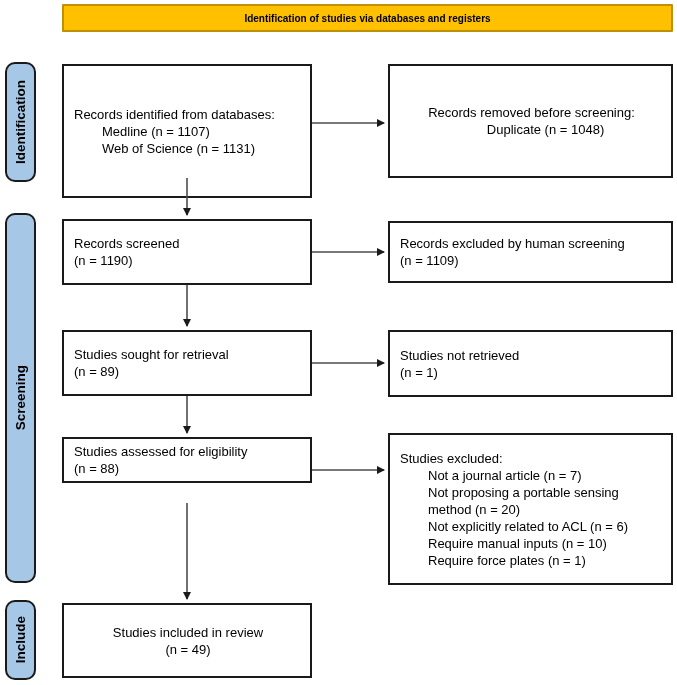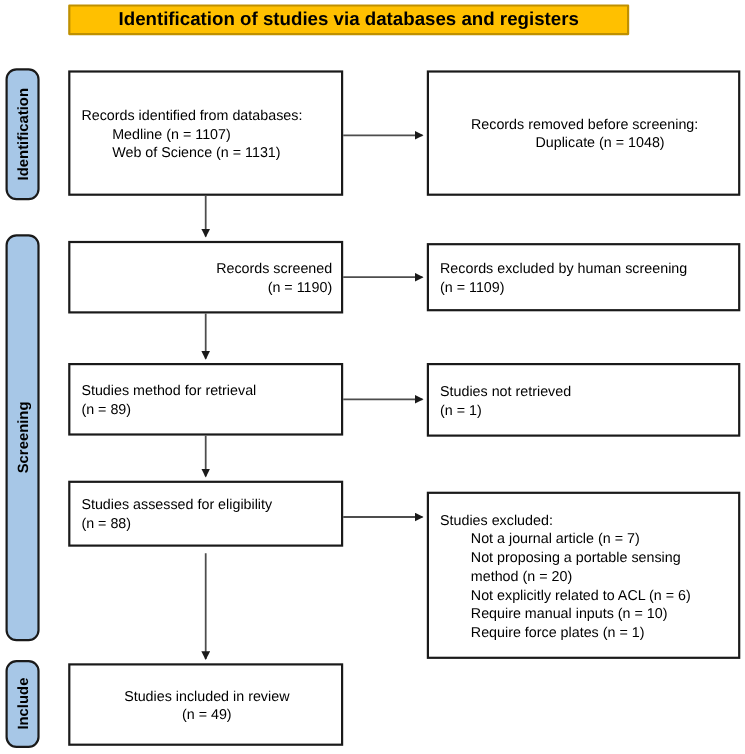--- a/index.html
+++ b/index.html
@@ -5,24 +5,24 @@
   html,body{margin:0;padding:0;background:#ffffff;}
   #page-root{
     position:relative;
     width:677px;height:685px;
     background:#ffffff;
     font-family:"Liberation Sans","DejaVu Sans",sans-serif;
     color:#000;
     overflow:hidden;
   }
   .banner{
-    position:absolute;left:62px;top:4px;width:510px;height:28px;
+    position:absolute;left:62px;top:4px;width:611px;height:28px;
     background:#FFC000;border:2px solid #BF9000;border-radius:1px;
     display:flex;align-items:center;justify-content:center;
-    font-weight:bold;font-size:17px;box-sizing:border-box;
+    font-weight:bold;font-size:10px;box-sizing:border-box;
   }
   .stage{
     position:absolute;left:5px;width:31px;
     background:#A7C7E7;border:2px solid #1a1a1a;border-radius:10px;
     display:flex;align-items:center;justify-content:center;
     box-sizing:border-box;
   }
   .stage span{
     writing-mode:vertical-rl;transform:rotate(180deg);
     font-weight:bold;font-size:13.5px;white-space:nowrap;
@@ -31,30 +31,30 @@
   .stage.screening{top:213px;height:370px;}
   .stage.include{top:600px;height:80px;}
   .fbox{
     position:absolute;background:#fff;border:2px solid #1a1a1a;
     box-sizing:border-box;display:flex;flex-direction:column;
     justify-content:center;padding:6px 8px 6px 10px;
     font-size:13px;line-height:17px;
   }
   .fbox .indent{padding-left:28px;}
   
-  .b-identified{left:62px;top:64px;width:250px;height:114px;}
-  .b-screened{left:62px;top:219px;width:250px;height:66px;text-align:right;}
+  .b-identified{left:62px;top:64px;width:250px;height:134px;}
+  .b-screened{left:62px;top:219px;width:250px;height:66px;}
   .b-sought{left:62px;top:330px;width:250px;height:66px;}
-  .b-assessed{left:62px;top:437px;width:250px;height:60px;}
+  .b-assessed{left:62px;top:437px;width:250px;height:46px;}
   .b-included{left:62px;top:603px;width:250px;height:75px;align-items:center;}
   
   .b-removed{left:388px;top:64px;width:285px;height:114px;align-items:center;}
   .b-excluded-screening{left:388px;top:221px;width:285px;height:62px;}
   .b-not-retrieved{left:388px;top:330px;width:285px;height:67px;}
-  .b-excluded-eligibility{left:388px;top:447px;width:285px;height:152px;}
+  .b-excluded-eligibility{left:388px;top:433px;width:285px;height:152px;}
   #flow-arrows{position:absolute;left:0;top:0;pointer-events:none;}
 </style>
 </head>
 <body>
 
 <div id="page-root">
 
   <div class="banner">
     <span>Identification of studies via databases and registers</span>
   </div>
@@ -84,21 +84,21 @@
     <div>Records screened</div>
     <div>(n = 1190)</div>
   </div>
 
   <div class="fbox b-excluded-screening">
     <div>Records excluded by human screening</div>
     <div>(n = 1109)</div>
   </div>
 
   <div class="fbox b-sought">
-    <div>Studies method for retrieval</div>
+    <div>Studies sought for retrieval</div>
     <div>(n = 89)</div>
   </div>
 
   <div class="fbox b-not-retrieved">
     <div>Studies not retrieved</div>
     <div>(n = 1)</div>
   </div>
 
   <div class="fbox b-assessed">
     <div>Studies assessed for eligibility</div>

